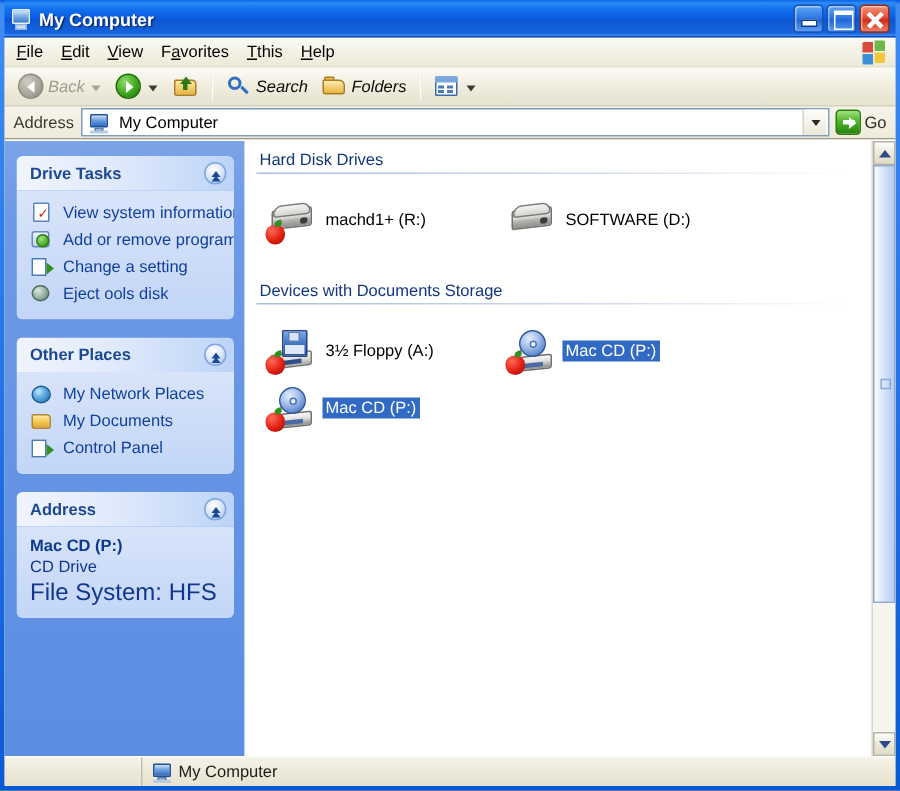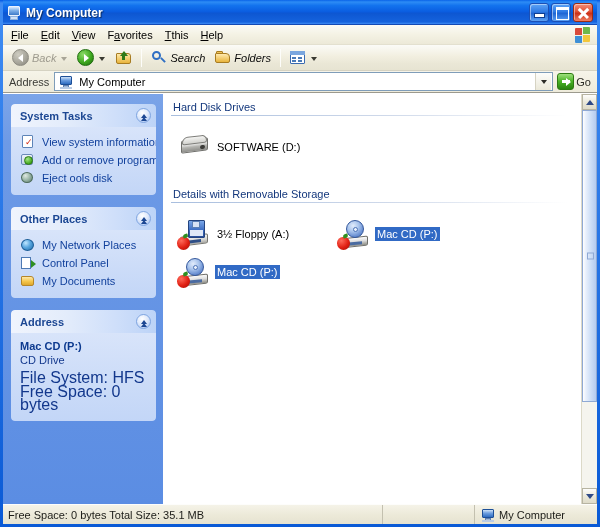--- a/index.html
+++ b/index.html
@@ -570,39 +570,46 @@
         <span class="go-text">Go</span>
       </div>
     </div>
 
     <div id="body">
 
       <div id="sidebar">
 
         <div class="panel">
           <div class="panel-head">
-            <span class="panel-title">System Tasks</span>
+            <span class="panel-title">Drive Tasks</span>
             <span class="panel-toggle"></span>
           </div>
           <div class="panel-body">
             <div class="panel-row">
               <span class="sicon">
                 <span class="ic-doc"></span>
                   <span class="ic-doc-mark">✓</span>
               </span>
               <span class="lbl">View system information</span>
             </div>
             <div class="panel-row">
               <span class="sicon">
                 <span class="ic-addremove"></span>
               </span>
               <span class="lbl">Add or remove programs</span>
             </div>
             <div class="panel-row">
               <span class="sicon">
+                <span class="ic-cp-sq"></span>
+                  <span class="ic-cp-arrow"></span>
+              </span>
+              <span class="lbl">Change a setting</span>
+            </div>
+            <div class="panel-row">
+              <span class="sicon">
                 <span class="ic-cd-small"></span>
               </span>
               <span class="lbl">Eject ools disk</span>
             </div>
           </div>
         </div>
 
         <div class="panel">
           <div class="panel-head">
             <span class="panel-title">Other Places</span>
@@ -610,71 +617,79 @@
           </div>
           <div class="panel-body">
             <div class="panel-row">
               <span class="sicon">
                 <span class="ic-globe"></span>
               </span>
               <span class="lbl">My Network Places</span>
             </div>
             <div class="panel-row">
               <span class="sicon">
+                <span class="ic-folder-y"></span>
+              </span>
+              <span class="lbl">My Documents</span>
+            </div>
+            <div class="panel-row">
+              <span class="sicon">
                 <span class="ic-cp-sq"></span>
                   <span class="ic-cp-arrow"></span>
               </span>
               <span class="lbl">Control Panel</span>
-            </div>
-            <div class="panel-row">
-              <span class="sicon">
-                <span class="ic-folder-y"></span>
-              </span>
-              <span class="lbl">My Documents</span>
             </div>
           </div>
         </div>
 
         <div class="panel">
           <div class="panel-head">
             <span class="panel-title">Address</span>
             <span class="panel-toggle"></span>
           </div>
           <div class="panel-body details-body">
             <div class="det-title">Mac CD (P:)</div>
             <div class="det-sub">CD Drive</div>
             <div class="det-line">File System: HFS</div>
-            <div class="det-line">Free Space: 0 bytes</div>
           </div>
         </div>
 
       </div>
 
       <div id="content">
         <div id="content-inner">
 
           <div class="sec-head">
             <div class="sec-title">Hard Disk Drives</div>
             <div class="sec-rule"></div>
           </div>
           <div class="grid">
             <div class="drive">
               <span class="dicon">
                 <span class="hd-body"></span>
                   <span class="hd-top"></span>
                   <span class="hd-led"></span>
+                <span class="apple"></span>
+              </span>
+              <span class="dlabel">machd1+ (R:)</span>
+            </div>
+            <div class="drive">
+              <span class="dicon">
+                <span class="hd-body"></span>
+                  <span class="hd-top"></span>
+                  <span class="hd-led"></span>
               </span>
               <span class="dlabel">SOFTWARE (D:)</span>
             </div>
           </div>
 
           <div class="sec-gap"></div>
 
           <div class="sec-head">
-            <div class="sec-title">Details with Removable Storage</div>
+            <div class="sec-title">Devices with Documents Storage</div>
             <div class="sec-rule"></div>
           </div>
           <div class="grid">
             <div class="drive">
               <span class="dicon">
                 <span class="fl-drive"></span>
                   <span class="fl-slot"></span>
                 <span class="fl-disk"></span>
                   <span class="fl-shutter"></span>
                   <span class="fl-lbl"></span>
@@ -717,21 +732,20 @@
           </div>
           <div class="sb-arrow">
               <span class="sb-dn"></span>
             </div>
         </div>
       </div>
 
     </div>
 
     <div id="statusbar">
-      <div class="sb-pane1">Free Space: 0 bytes Total Size: 35.1 MB</div>
       <div class="sb-pane2"></div>
       <div class="sb-pane3">
         <span class="sb-mycomp-icon">
           <span class="mc-monitor"></span>
             <span class="mc-stand"></span>
             <span class="mc-base"></span>
         </span>
         <span>My Computer</span>
       </div>
     </div>

